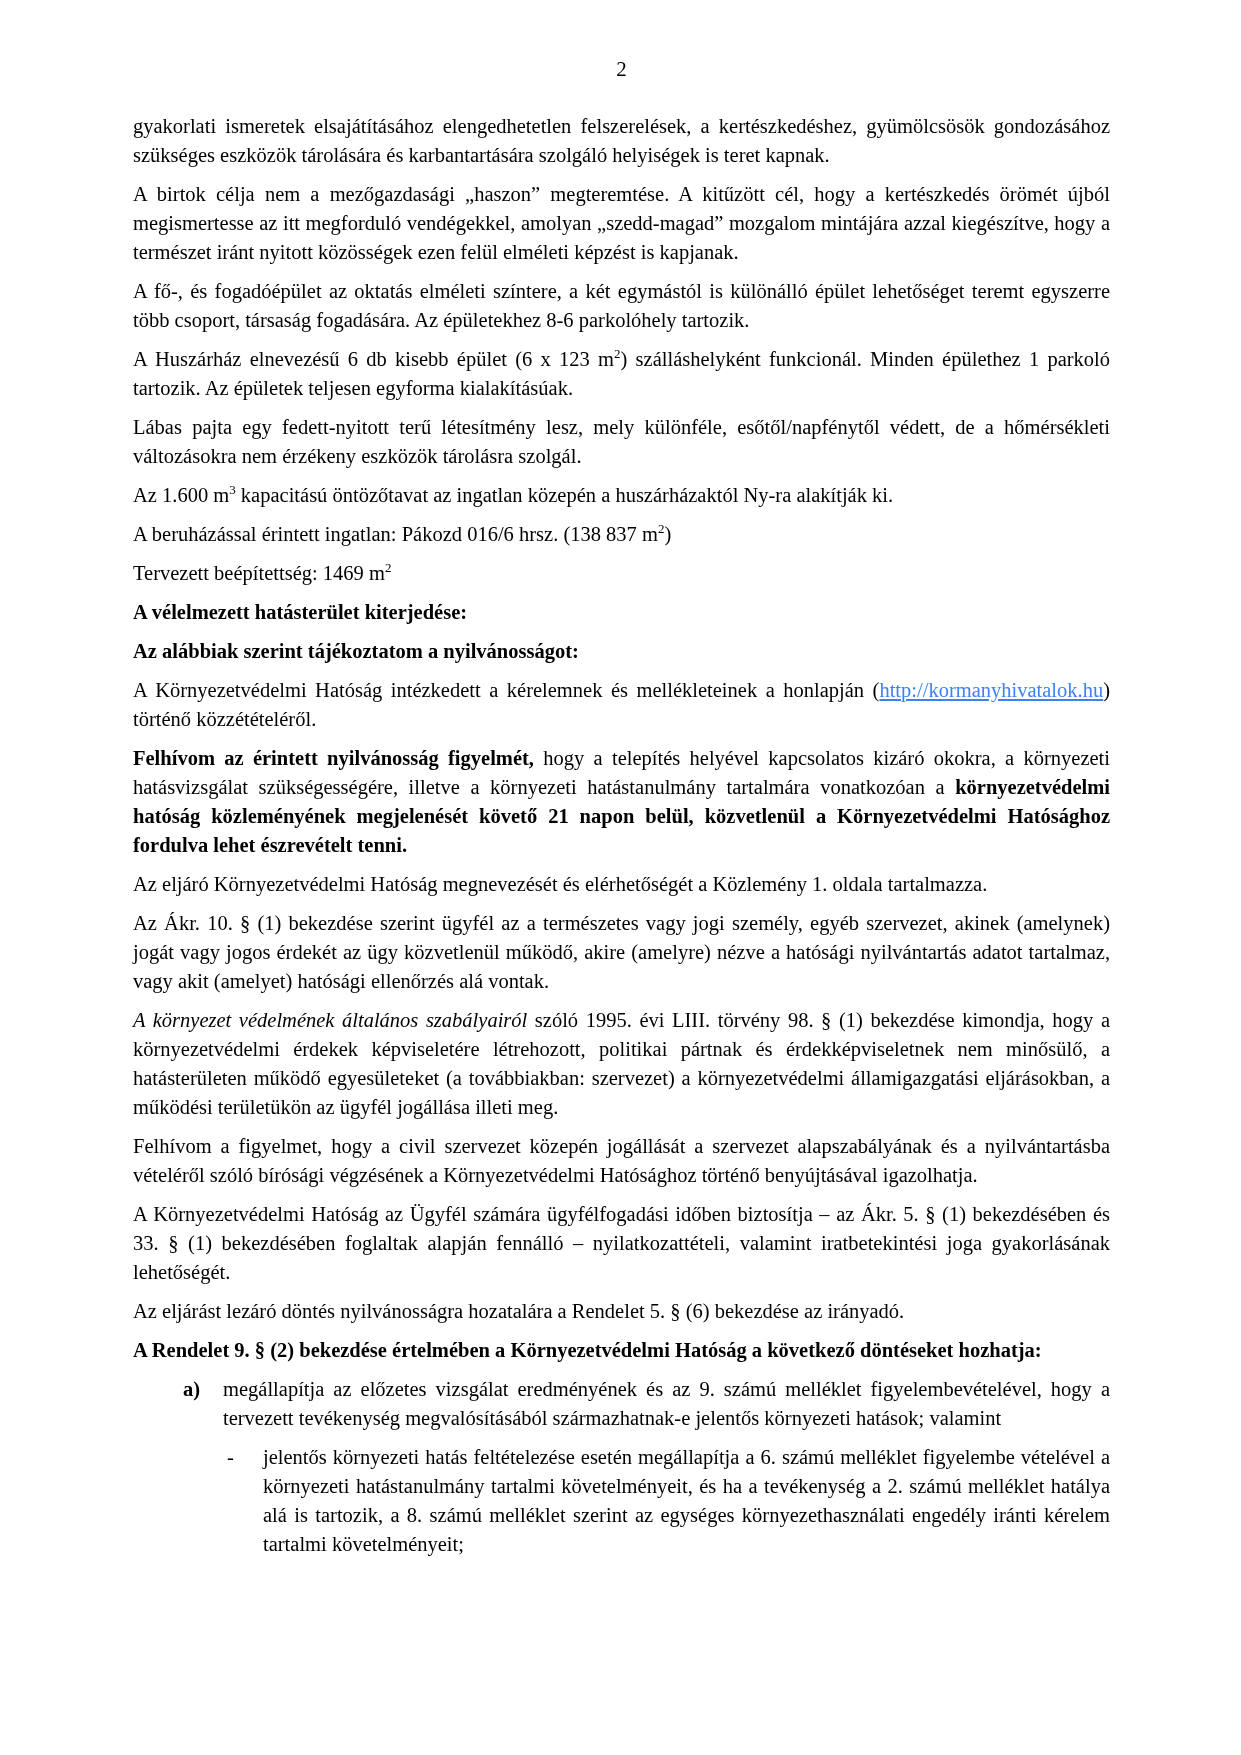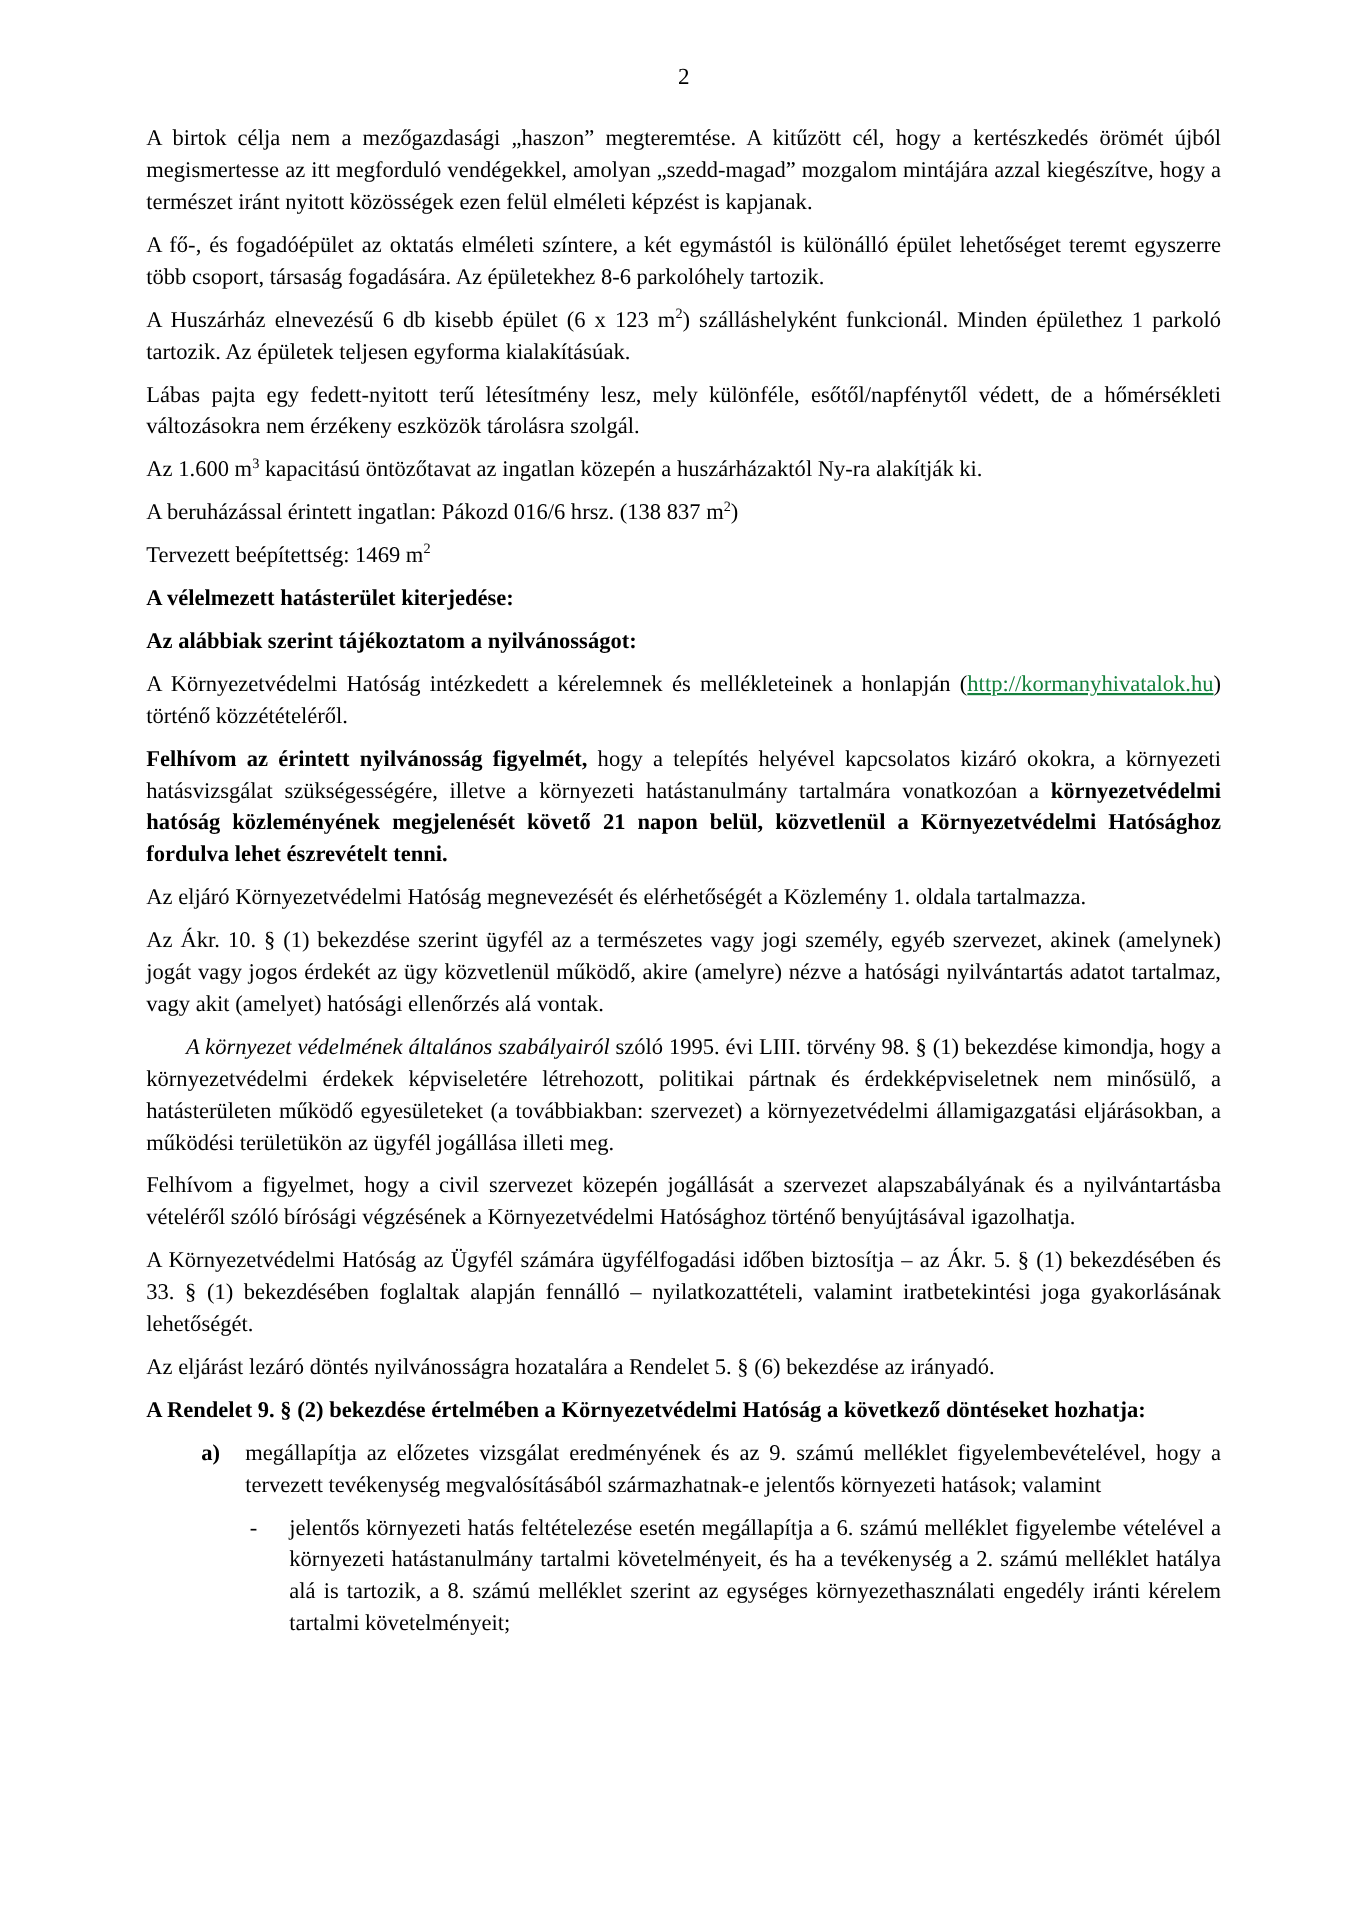--- a/index.html
+++ b/index.html
@@ -24,21 +24,21 @@
     line-height: 29px;
     margin-bottom: 28px;
   }
   .para {
     font-size: 20.5px;
     line-height: 29px;
     text-align: justify;
     margin: 0 0 10px 0;
   }
   .b { font-weight: bold; }
-  .i { font-style: italic; margin-left: 36px; }
+  .i { font-style: italic; }
   .u { }
   sup {
     font-size: 13px;
     line-height: 0;
     vertical-align: super;
   }
   a.doclink {
     color: #0000EE;
     text-decoration: underline;
     cursor: pointer;
@@ -60,30 +60,31 @@
     flex: 1 1 auto;
     text-align: justify;
   }
 </style>
 </head>
 <body>
 
 <div class="page">
   <div class="page-number">2</div>
   <div>
+      <div class="para"><span>gyakorlati ismeretek elsajátításához elengedhetetlen felszerelések, a kertészkedéshez, gyümölcsösök gondozásához szükséges eszközök tárolására és karbantartására szolgáló helyiségek is teret kapnak.</span></div>
       <div class="para"><span>A birtok célja nem a mezőgazdasági „haszon” megteremtése. A kitűzött cél, hogy a kertészkedés örömét újból megismertesse az itt megforduló vendégekkel, amolyan „szedd-magad” mozgalom mintájára azzal kiegészítve, hogy a természet iránt nyitott közösségek ezen felül elméleti képzést is kapjanak.</span></div>
       <div class="para"><span>A fő-, és fogadóépület az oktatás elméleti színtere, a két egymástól is különálló épület lehetőséget teremt egyszerre több csoport, társaság fogadására. Az épületekhez 8-6 parkolóhely tartozik.</span></div>
       <div class="para"><span>A Huszárház elnevezésű 6 db kisebb épület (6 x 123 m</span><sup>2</sup><span>) szálláshelyként funkcionál. Minden épülethez 1 parkoló tartozik. Az épületek teljesen egyforma kialakításúak.</span></div>
       <div class="para"><span>Lábas pajta egy fedett-nyitott terű létesítmény lesz, mely különféle, esőtől/napfénytől védett, de a hőmérsékleti változásokra nem érzékeny eszközök tárolásra szolgál.</span></div>
       <div class="para"><span>Az 1.600 m</span><sup>3</sup><span> kapacitású öntözőtavat az ingatlan közepén a huszárházaktól Ny-ra alakítják ki.</span></div>
       <div class="para"><span>A beruházással érintett ingatlan: Pákozd 016/6 hrsz. (138 837 m</span><sup>2</sup><span>)</span></div>
       <div class="para"><span>Tervezett beépítettség: 1469 m</span><sup>2</sup></div>
       <div class="para heading"><span class="b u">A vélelmezett hatásterület kiterjedése:</span></div>
       <div class="para heading"><span class="b u">Az alábbiak szerint tájékoztatom a nyilvánosságot:</span></div>
-      <div class="para"><span>A Környezetvédelmi Hatóság intézkedett a kérelemnek és mellékleteinek a honlapján (</span><a class="doclink" href="#" style="color: #15803d;">http://kormanyhivatalok.hu</a><span>) történő közzétételéről.</span></div>
+      <div class="para"><span>A Környezetvédelmi Hatóság intézkedett a kérelemnek és mellékleteinek a honlapján (</span><a class="doclink" href="#" style="color: #3b82f6;">http://kormanyhivatalok.hu</a><span>) történő közzétételéről.</span></div>
       <div class="para"><span class="b">Felhívom az érintett nyilvánosság figyelmét,</span><span> hogy a telepítés helyével kapcsolatos kizáró okokra, a környezeti hatásvizsgálat szükségességére, illetve a környezeti hatástanulmány tartalmára vonatkozóan a </span><span class="b">környezetvédelmi hatóság közleményének megjelenését követő 21 napon belül, közvetlenül a Környezetvédelmi Hatósághoz fordulva lehet észrevételt tenni.</span></div>
       <div class="para"><span>Az eljáró Környezetvédelmi Hatóság megnevezését és elérhetőségét a Közlemény 1. oldala tartalmazza.</span></div>
       <div class="para"><span>Az Ákr. 10. § (1) bekezdése szerint ügyfél az a természetes vagy jogi személy, egyéb szervezet, akinek (amelynek) jogát vagy jogos érdekét </span><span class="u">az ügy közvetlenül működő</span><span>, akire (amelyre) nézve a hatósági nyilvántartás adatot tartalmaz, vagy akit (amelyet) hatósági ellenőrzés alá vontak.</span></div>
       <div class="para"><span class="i">A környezet védelmének általános szabályairól</span><span> szóló 1995. évi LIII. törvény 98. § (1) bekezdése kimondja, hogy a környezetvédelmi érdekek képviseletére létrehozott, politikai pártnak és érdekképviseletnek nem minősülő, a hatásterületen működő egyesületeket (a továbbiakban: szervezet) a környezetvédelmi államigazgatási eljárásokban, a működési területükön az ügyfél jogállása illeti meg.</span></div>
       <div class="para"><span>Felhívom a figyelmet, hogy a civil szervezet közepén jogállását a szervezet alapszabályának és a nyilvántartásba vételéről szóló bírósági végzésének a Környezetvédelmi Hatósághoz történő benyújtásával igazolhatja.</span></div>
       <div class="para"><span>A Környezetvédelmi Hatóság az Ügyfél számára ügyfélfogadási időben biztosítja – az Ákr. 5. § (1) bekezdésében és 33. § (1) bekezdésében foglaltak alapján fennálló – nyilatkozattételi, valamint iratbetekintési joga gyakorlásának lehetőségét.</span></div>
       <div class="para"><span>Az eljárást lezáró döntés nyilvánosságra hozatalára a Rendelet 5. § (6) bekezdése az irányadó.</span></div>
       <div class="para heading"><span class="b u">A Rendelet 9. § (2) bekezdése értelmében a Környezetvédelmi Hatóság a következő döntéseket hozhatja:</span></div>
       <div class="list-item level1">
         <span class="marker b">a)</span>

